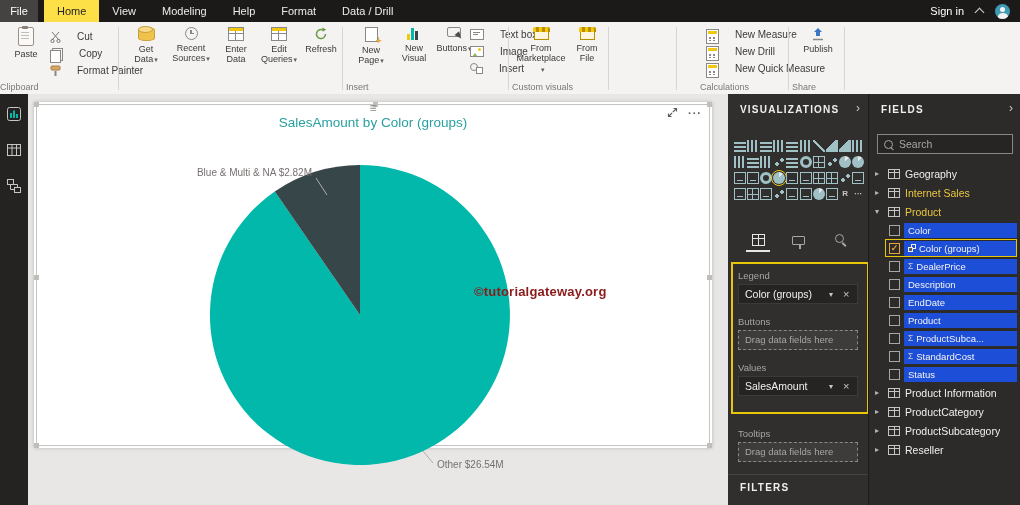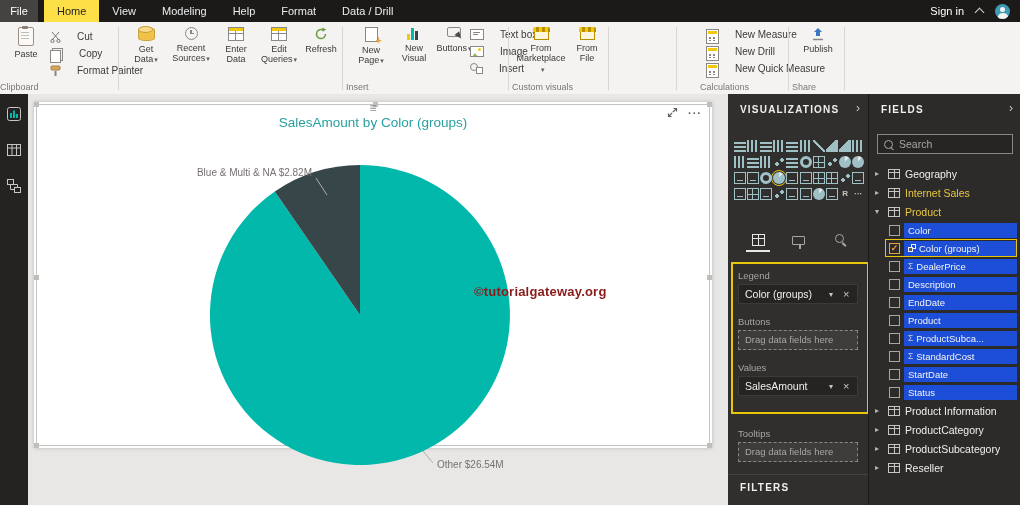--- a/index.html
+++ b/index.html
@@ -507,26 +507,20 @@
       <div class="frow">
         <span class="cb"></span>
         <span class="pill">
           <span class="sg">Σ</span>
           <span>StandardCost</span>
         </span>
       </div>
       <div class="frow">
         <span class="cb"></span>
         <span class="pill">
-          <span>StartDate</span>
-        </span>
-      </div>
-      <div class="frow">
-        <span class="cb"></span>
-        <span class="pill">
           <span>Status</span>
         </span>
       </div>
       <div class="trow">
         <span class="arr">▸</span>
         <span class="tbl-ico"></span>
         <span class="tlabel">Product Information</span>
       </div>
       <div class="trow">
         <span class="arr">▸</span>

